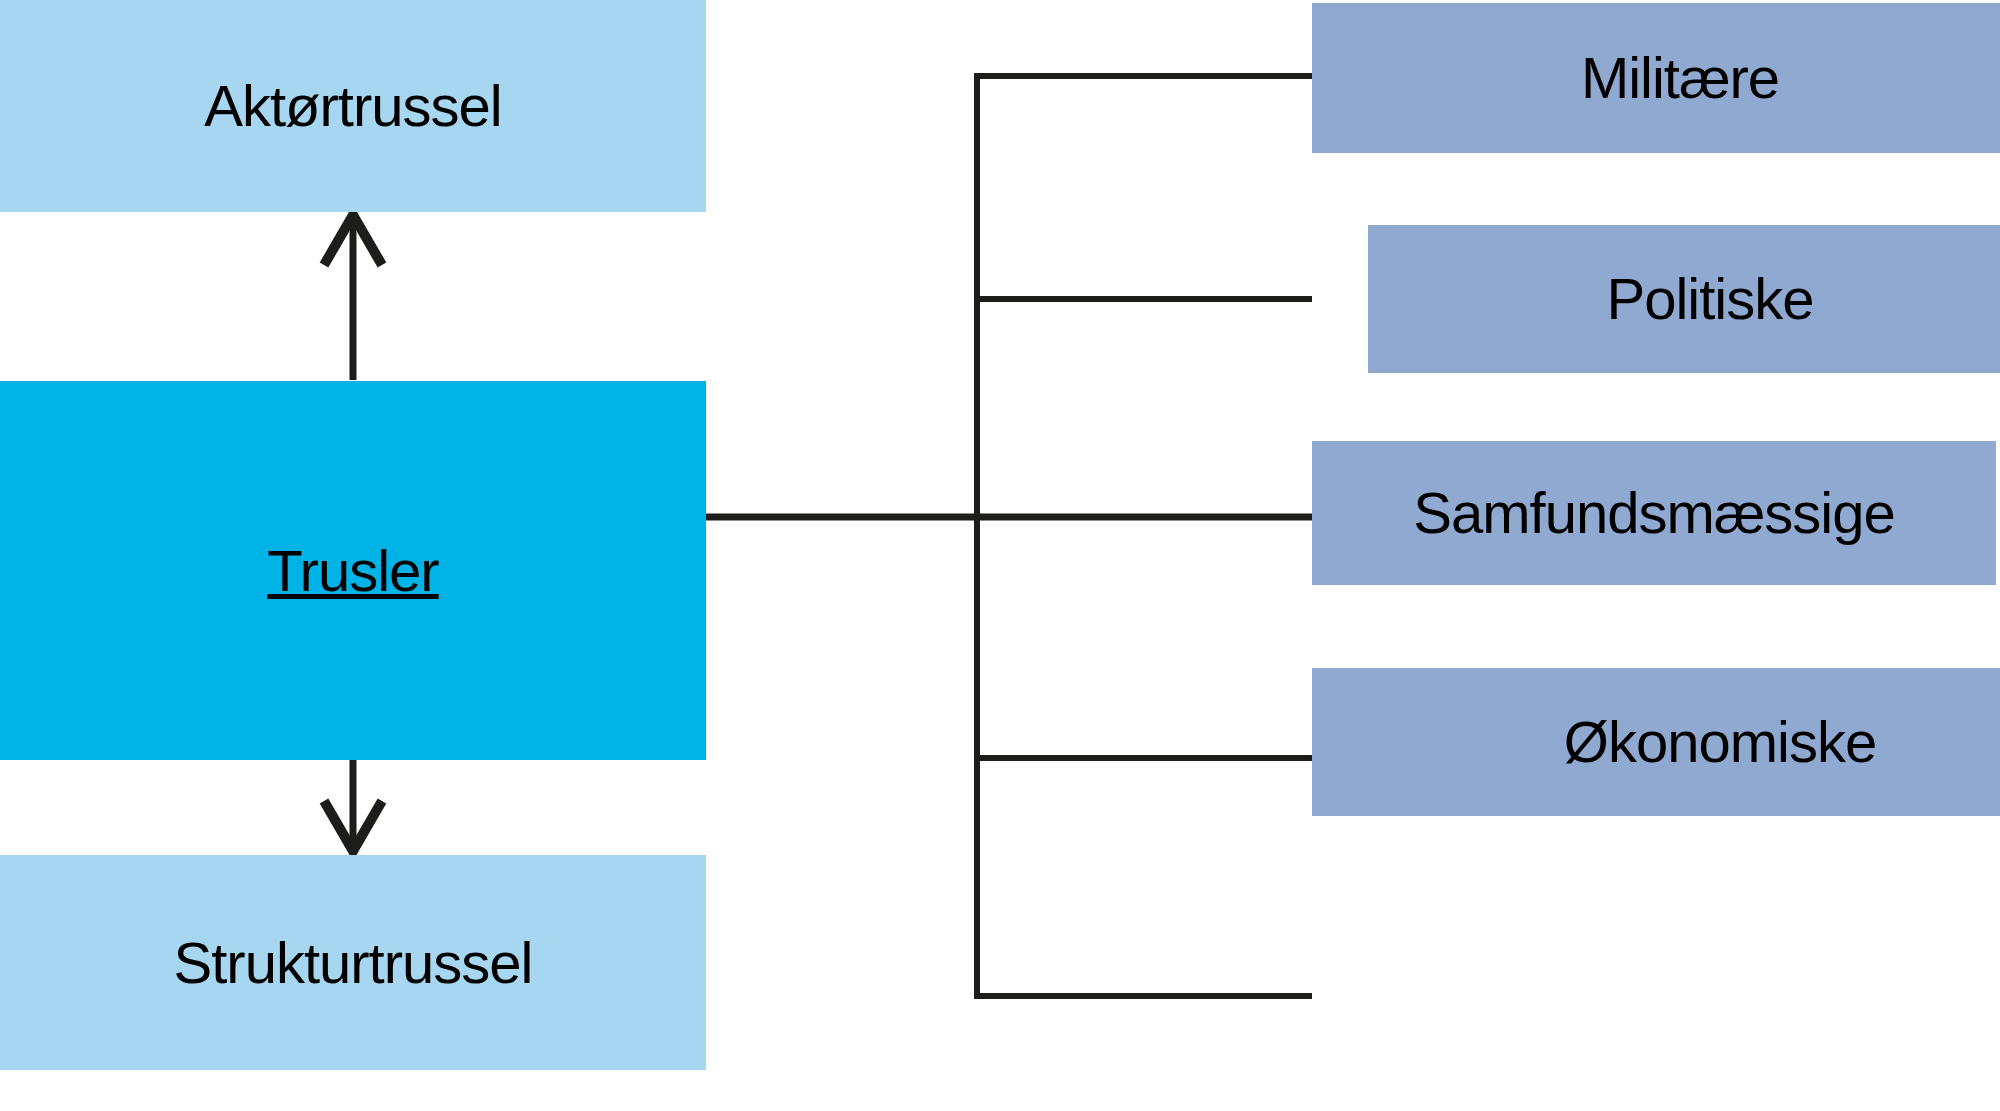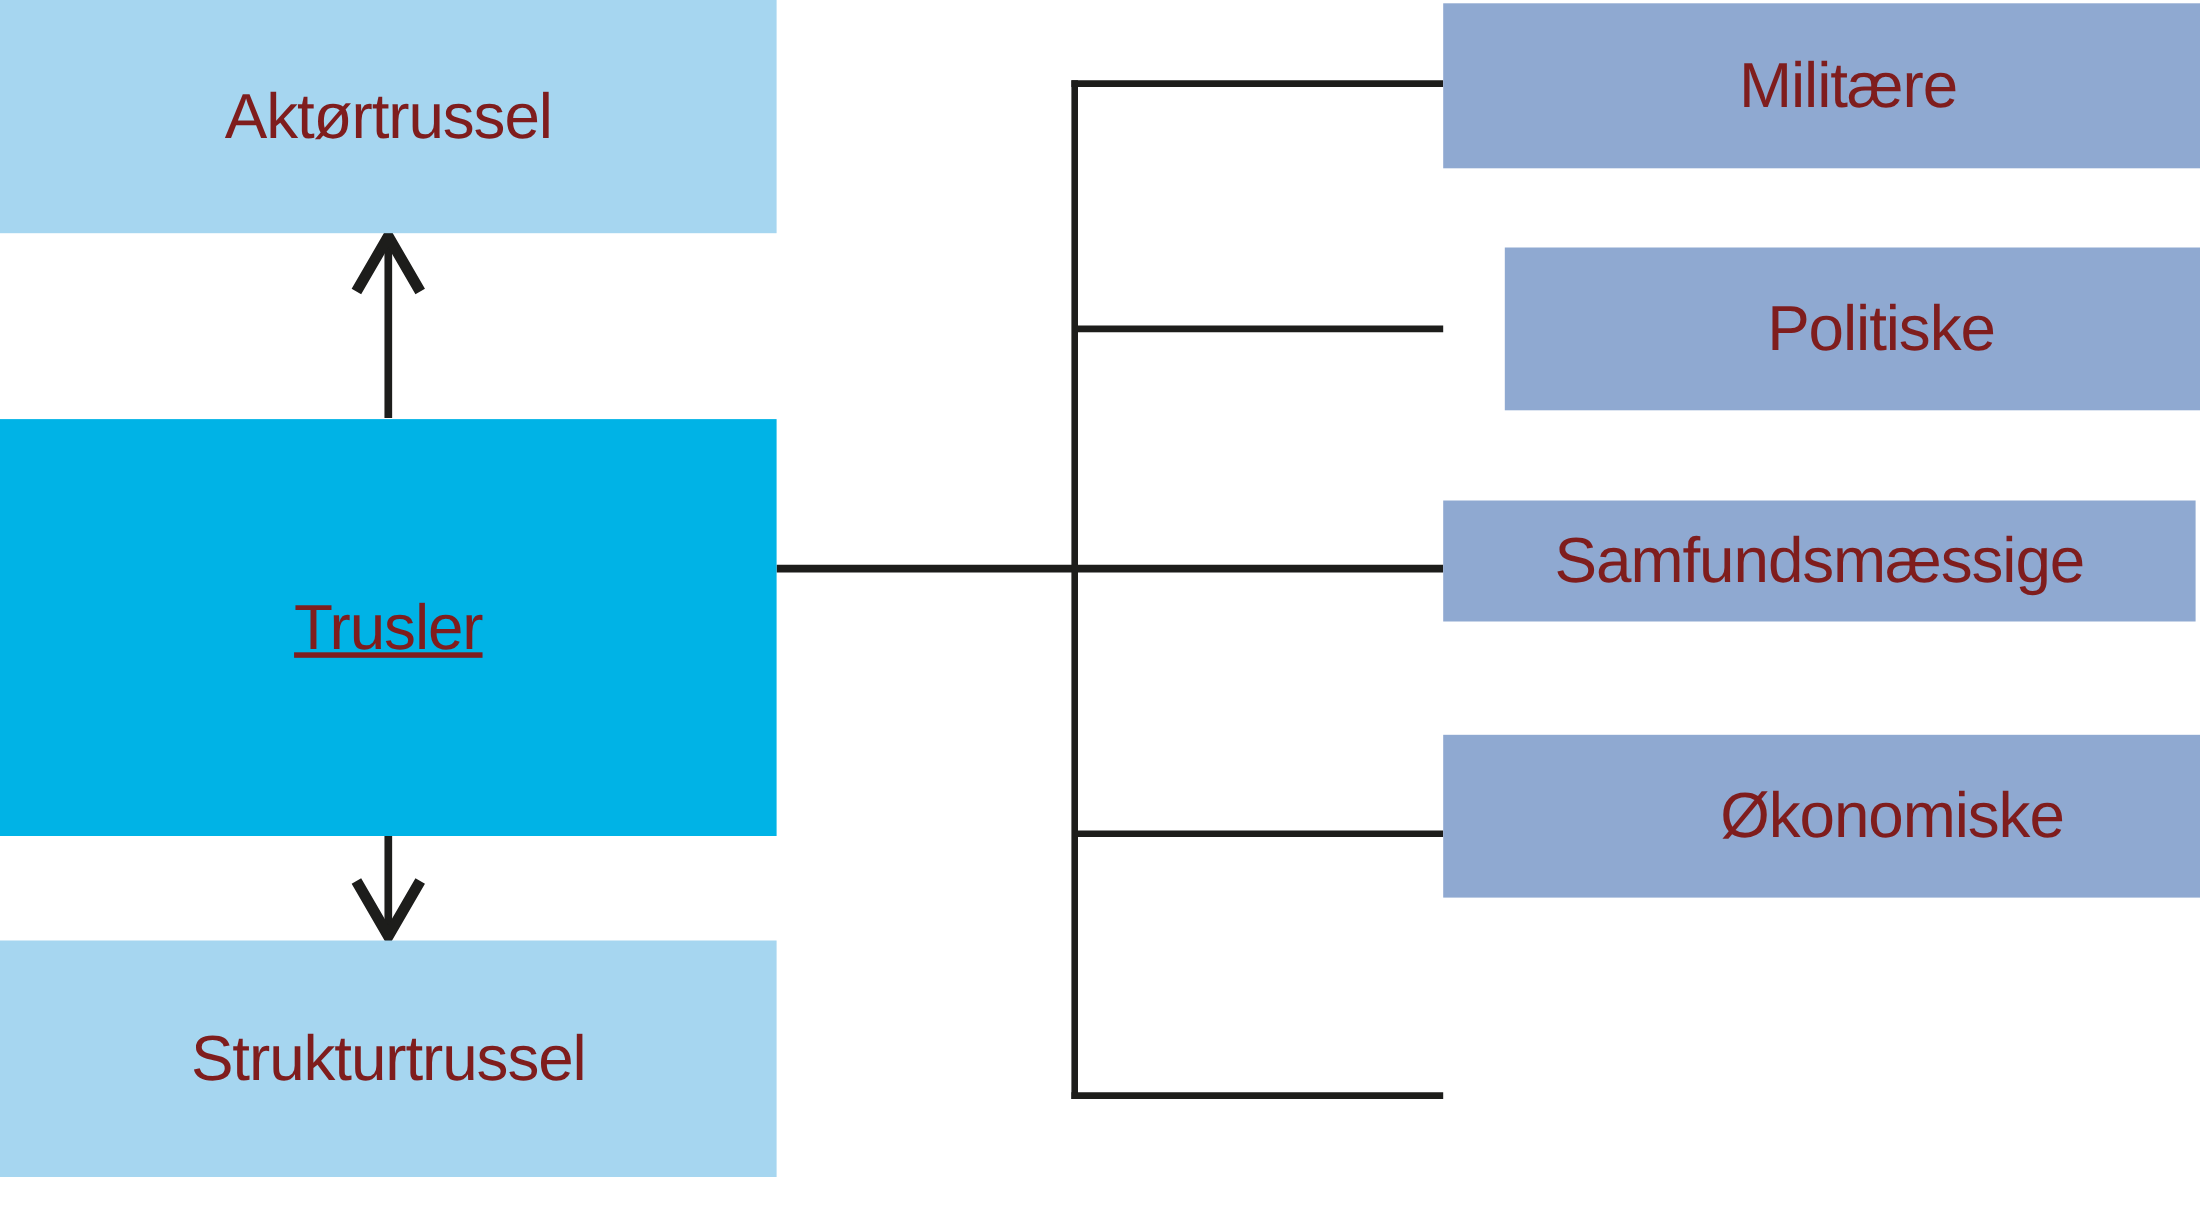--- a/index.html
+++ b/index.html
@@ -22,42 +22,42 @@
     width: 2000px;
     height: 1111px;
     display: block;
   }
   .box {
     position: absolute;
     display: flex;
     align-items: center;
     justify-content: center;
     text-align: center;
-    color: #7f1d1d;
+    color: #000000;
     font-size: 58px;
     line-height: 1.1;
     letter-spacing: -1px;
   }
   .box-light {
     background: #a6d6f0;
   }
   .box-cyan {
     background: #00b3e6;
   }
   .box-steel {
     background: #8fa9d1;
   }
   
   .box-aktortrussel   { left: 0;      top: 0;     width: 706px; height: 212px; }
   .box-trusler        { left: 0;      top: 381px; width: 706px; height: 379px; text-decoration: underline; }
   .box-strukturtrussel{ left: 0;      top: 855px; width: 706px; height: 215px; }
   
   .box-militaere       { left: 1312px; top: 3px;   width: 736px; height: 150px; }
   .box-politiske       { left: 1368px; top: 225px; width: 684px; height: 148px; }
-  .box-samfundsmaessige{ left: 1312px; top: 455px; width: 684px; height: 110px; justify-content: center; }
+  .box-samfundsmaessige{ left: 1312px; top: 441px; width: 684px; height: 144px; justify-content: center; }
   .box-okonomiske      { left: 1312px; top: 668px; width: 816px; height: 148px; }
   .box-miljomaessige   { left: 1312px; top: 922px; width: 684px; height: 148px; }
 </style>
 </head>
 <body>
 
 <div class="stage">
 
   <svg class="lines-svg" viewBox="0 0 2000 1111">
 

